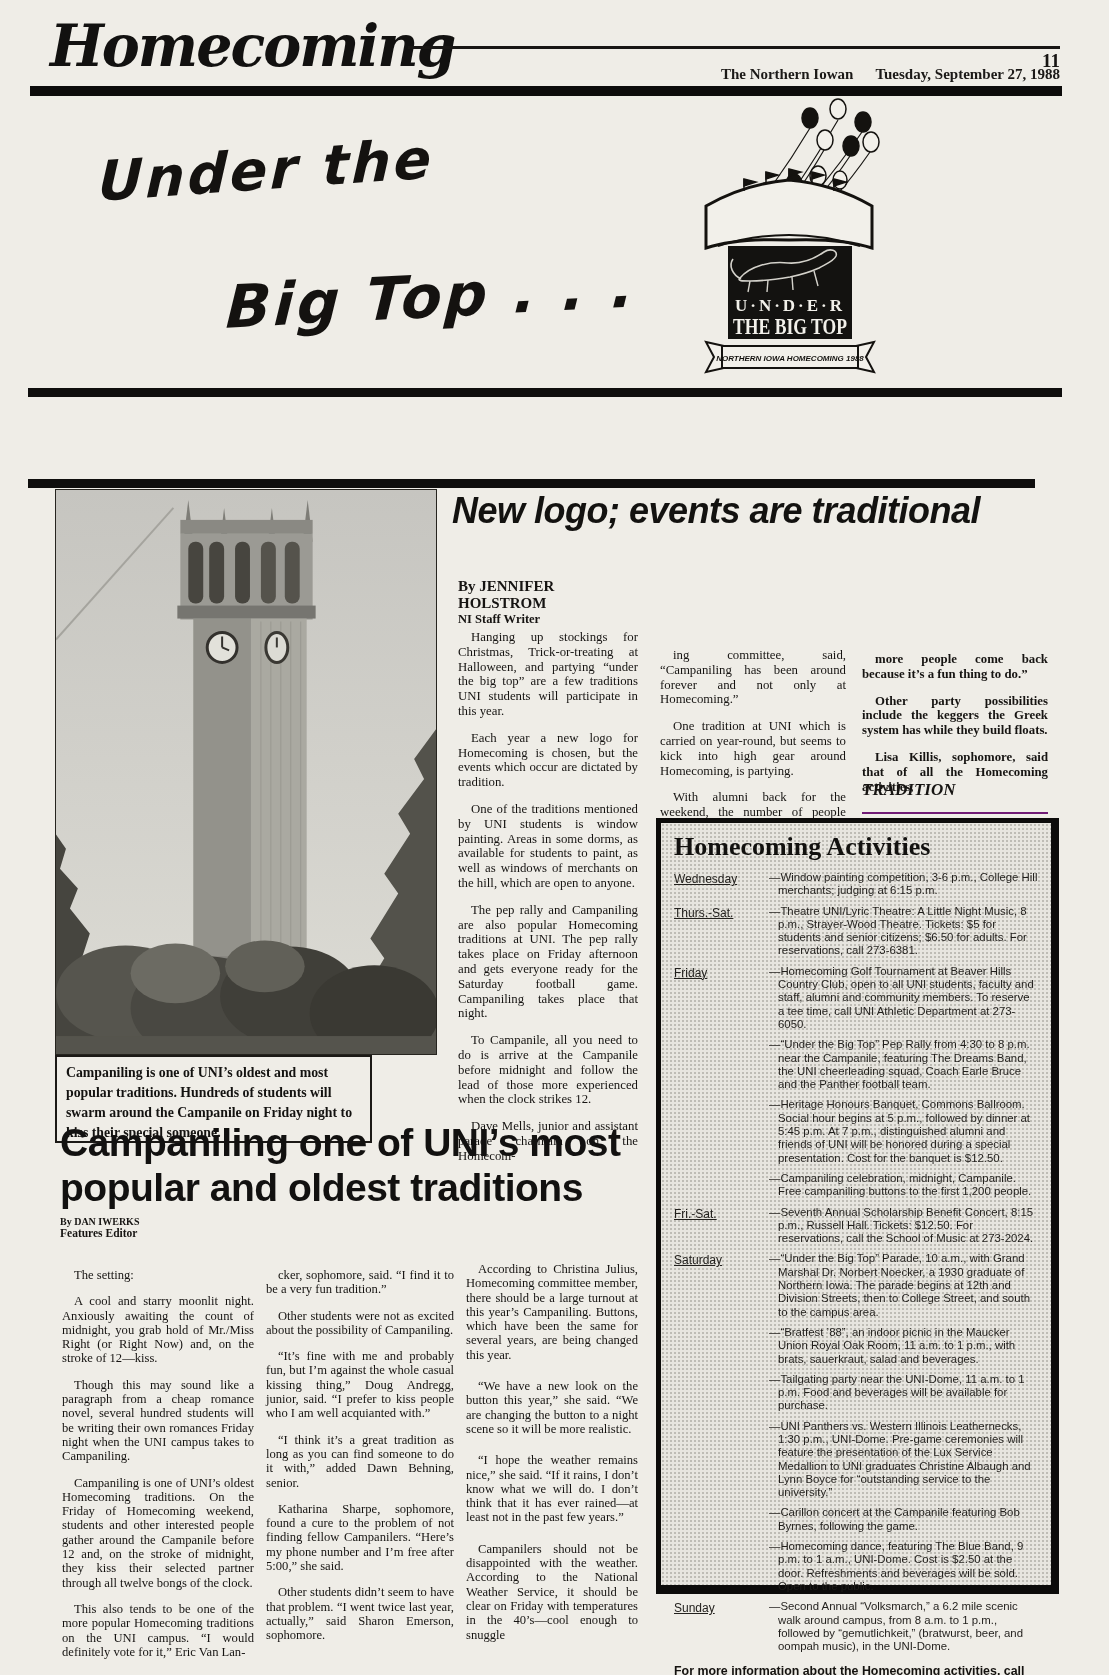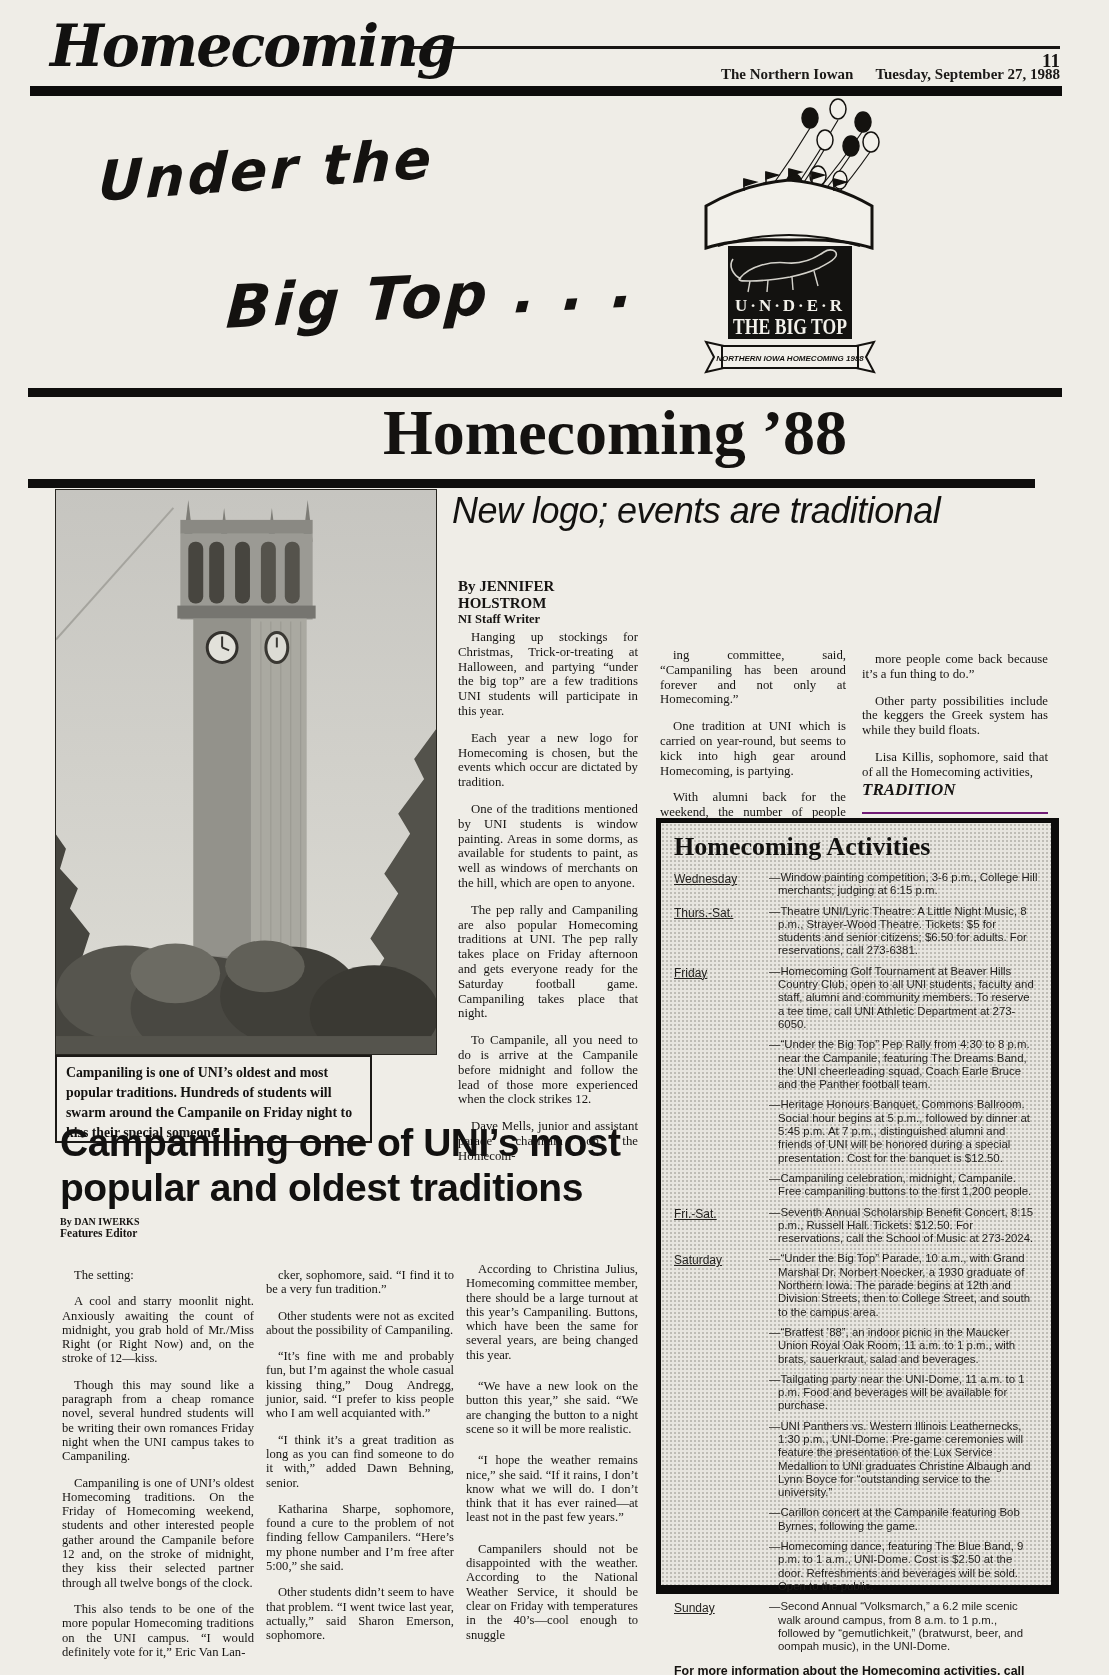--- a/index.html
+++ b/index.html
@@ -49,32 +49,32 @@
   .photo-frame svg { display:block; width:100%; height:100%; }
   .caption-box {
     left:55px; top:1055px; width:317px; height:88px;
     border:2px solid #1b1916; padding:6px 9px;
     font-weight:bold; font-size:13.8px; line-height:20px; color:#131210;
   }
 
   
   .a1-headline {
     left:452px; top:490px; width:610px;
-    font-family:"Liberation Sans", sans-serif; font-style:italic; font-weight:400;
+    font-family:"Liberation Sans", sans-serif; font-style:italic; font-weight:700;
     font-size:36px; letter-spacing:-0.5px; color:#131210;
   }
   .byline b { display:block; font-size:15px; }
   .byline span { display:block; font-size:12.5px; font-weight:bold; }
   .a1-byline { left:458px; top:578px; width:180px; }
   .bodycol p, .para { text-align:justify; }
   .a1col { font-size:12.8px; line-height:14.8px; }
   .a1col .para { text-indent:13px; margin:12px 0 7px; }
   .a1-col1 { left:458px; top:618px; width:180px; }
   .a1-col2 { left:660px; top:636px; width:186px; }
-  .a1-col3 { left:862px; top:640px; width:186px; }
+  .a1-col3 { left:862px; top:640px; width:186px;font-weight:bold; }
   .jump { left:862px; top:780px; width:186px; }
   .jump-label { font-weight:bold; font-style:italic; font-size:17px; border-bottom:2px solid #701a75; padding-bottom:12px; }
   .jump-ref { text-align:left; font-style:italic; font-size:13px; margin-top:3px; }
 
   
   .activities {
     left:656px; top:818px; width:403px; height:776px;
     background-color:#e7e5df;
     background-image:radial-gradient(circle, #bebcb5 0.8px, rgba(0,0,0,0) 0.9px);
     background-size:4px 4px;
@@ -180,21 +180,20 @@
       <g>
         <polygon points="32,250 14,246 22,261 14,276 32,272" fill="#f2f0ea" stroke="#14120f" stroke-width="2"></polygon>
         <polygon points="164,250 182,246 174,261 182,276 164,272" fill="#f2f0ea" stroke="#14120f" stroke-width="2"></polygon>
         <rect x="30" y="250" width="136" height="22" fill="#f2f0ea" stroke="#14120f" stroke-width="2"></rect>
       </g>
       <text x="98" y="265" text-anchor="middle" fill="#14120f" font-family="Liberation Sans, sans-serif" font-weight="bold" font-style="italic" font-size="8">NORTHERN IOWA HOMECOMING 1988</text>
     </svg>
   </div>
 
   <div class="abs bar-top"></div>
-  <div class="abs headline-main">Homecoming ’88</div>
   <div class="abs bar-bottom"></div>
 
   <div class="abs photo-frame">
     <svg viewBox="0 0 382 566" preserveAspectRatio="none">
       <defs>
         <linearGradient id="sky" x1="0" y1="0" x2="0" y2="1">
           <stop offset="0" stop-color="#c6c5c0"></stop>
             <stop offset="1" stop-color="#dddcd5"></stop>
         </linearGradient>
       </defs>

